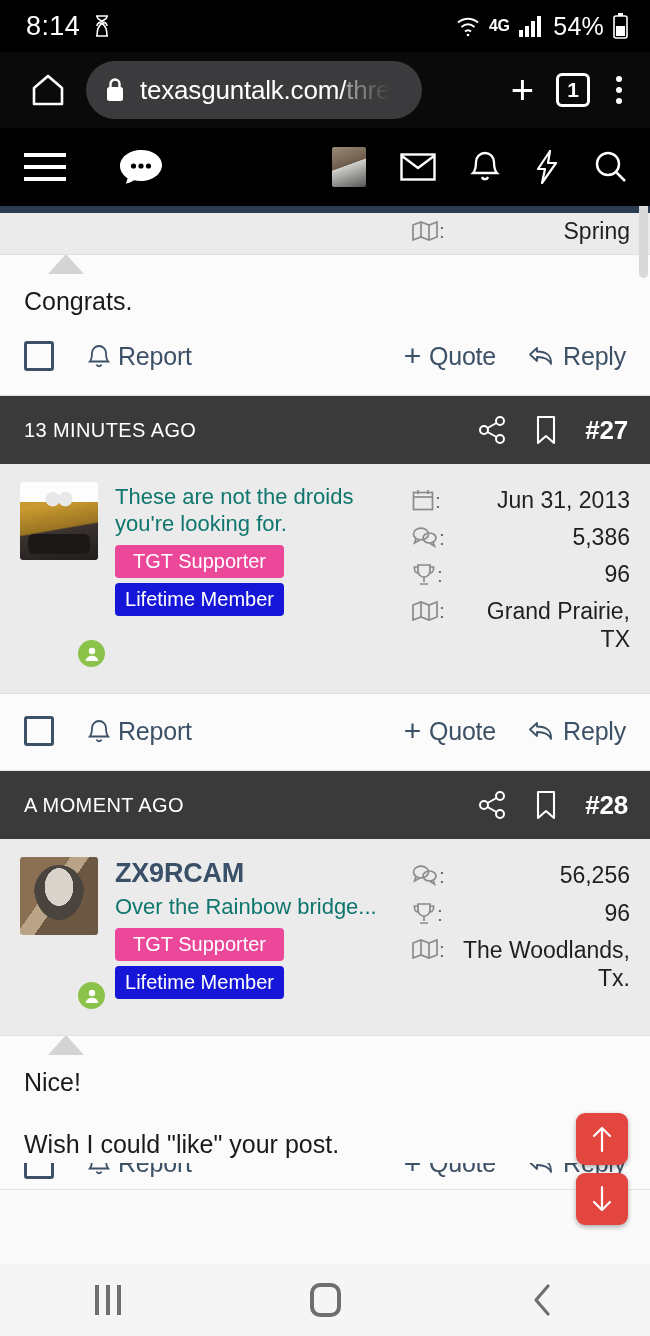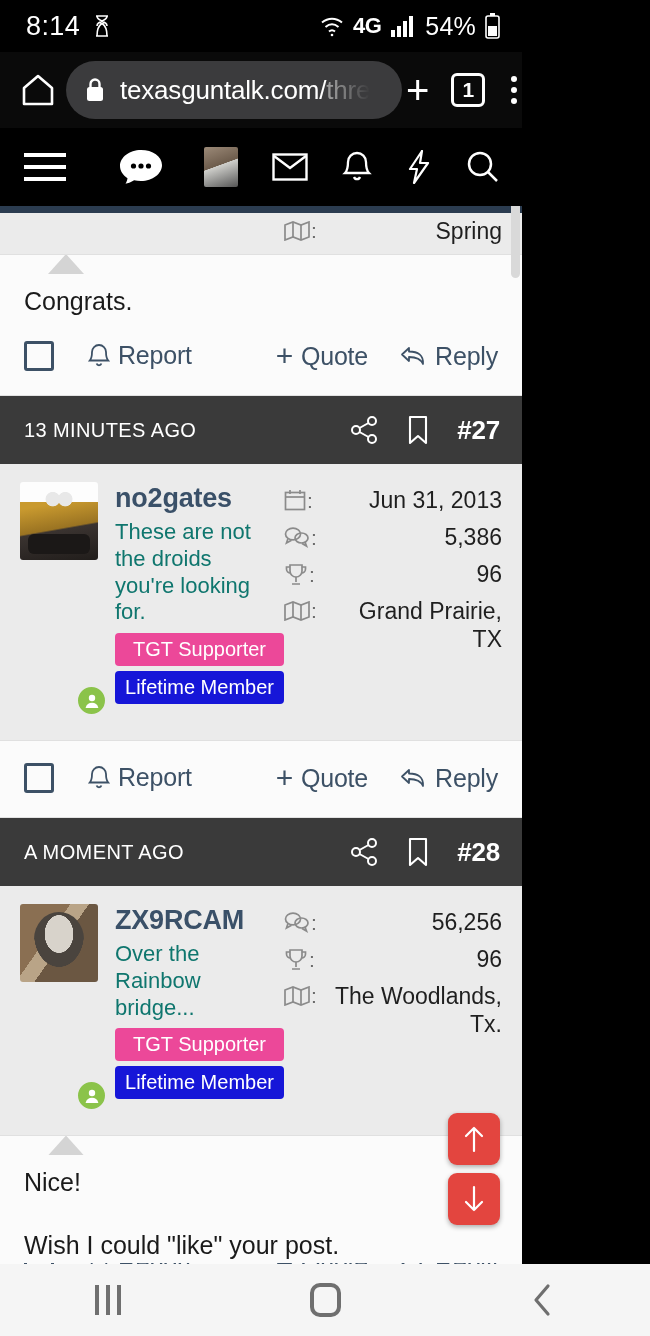--- a/index.html
+++ b/index.html
@@ -2,33 +2,33 @@
 <html><head>
 <meta charset="utf-8">
 <style>
   * { box-sizing: border-box; margin: 0; padding: 0; }
   html, body {
     width: 650px; height: 1336px;
     background: #000;
     font-family: "Liberation Sans", sans-serif;
     overflow: hidden;
   }
-  .phone { position: relative; width: 522px; height: 1336px; background: #fafafa; }
+  .phone { position: relative; width: 650px; height: 1336px; background: #fafafa; }
 
   
   .statusbar {
     height: 52px; background: #000; color: #fff;
     display: flex; align-items: center; justify-content: space-between;
     padding: 0 22px 0 26px;
   }
   .sb-left { display: flex; align-items: center; gap: 12px; }
   .sb-time { font-size: 27px; letter-spacing: .4px; }
   .sb-right { display: flex; align-items: center; gap: 9px; }
   .sb-batt { font-size: 25px; letter-spacing: .2px; }
-  .sb-net { font-size: 22px; font-weight: bold; letter-spacing: -.5px; }
+  .sb-net { font-size: 16px; font-weight: bold; letter-spacing: -.5px; }
   .ico { display: inline-flex; align-items: center; justify-content: center; }
 
   
   .browserbar {
     height: 76px; background: #0a0a0a;
     display: flex; align-items: center; padding: 0 20px; gap: 4px;
   }
   .home-btn { width: 56px; display: flex; justify-content: center; }
   .omnibox {
     flex: 0 0 auto; width: 336px; height: 58px; margin-left: 6px;
@@ -150,21 +150,21 @@
     content: ""; position: absolute; left: -1px; top: -1px; width: 38px; height: 21px;
     background: #d4d4d4; clip-path: polygon(50% 0, 100% 100%, 0 100%); z-index: -1;
   }
   .posttext { color: #1a1a1a; font-size: 25px; line-height: 1.45; }
   .posttext p + p { margin-top: 26px; }
 
   .actions {
     display: flex; align-items: center; padding: 22px 24px 24px 24px;
     background: #fbfbfb;
   }
-  .act-left { display: flex; align-items: flex-start; gap: 34px; }
+  .act-left { display: flex; align-items: center; gap: 34px; }
   .act-right { margin-left: auto; display: flex; align-items: center; gap: 32px; }
   .checkbox { width: 30px; height: 30px; border: 3px solid #3d5166; border-radius: 3px; }
   .actbtn {
     display: flex; align-items: center; gap: 8px; color: #3d5166;
     font-size: 25px; letter-spacing: -.2px;
   }
   .actbtn .plus { font-size: 30px; font-weight: 300; line-height: 1; }
 
   .posthead {
     background: #3a3a3a; height: 68px; display: flex; align-items: center;
@@ -388,21 +388,20 @@
         <div class="avatar-wrap">
           <div class="avatar walle"></div>
           <span class="online-badge">
             <svg width="18" height="18" viewBox="0 0 18 18">
                 <circle cx="9" cy="6" r="3.2" fill="#fff"></circle>
                 <path d="M2.6 16c.8-3.6 3.3-5.2 6.4-5.2s5.6 1.6 6.4 5.2z" fill="#fff"></path>
               </svg>
           </span>
         </div>
         <div class="userinfo">
-          <div class="username">no2gates</div>
           <div class="usertitle">These are not the droids you're looking for.</div>
           <span class="badge red">TGT Supporter</span>
           <span class="badge blue">Lifetime Member</span>
         </div>
         <div class="stats">
           <div class="statrow">
             <span class="sico">
               <svg width="22" height="22" viewBox="0 0 22 22">
                   <rect x="1.5" y="3.5" width="19" height="17" stroke="#8b8b8b" stroke-width="1.7" fill="none"></rect>
                   <path d="M1.5 8h19" stroke="#8b8b8b" stroke-width="1.7"></path>

